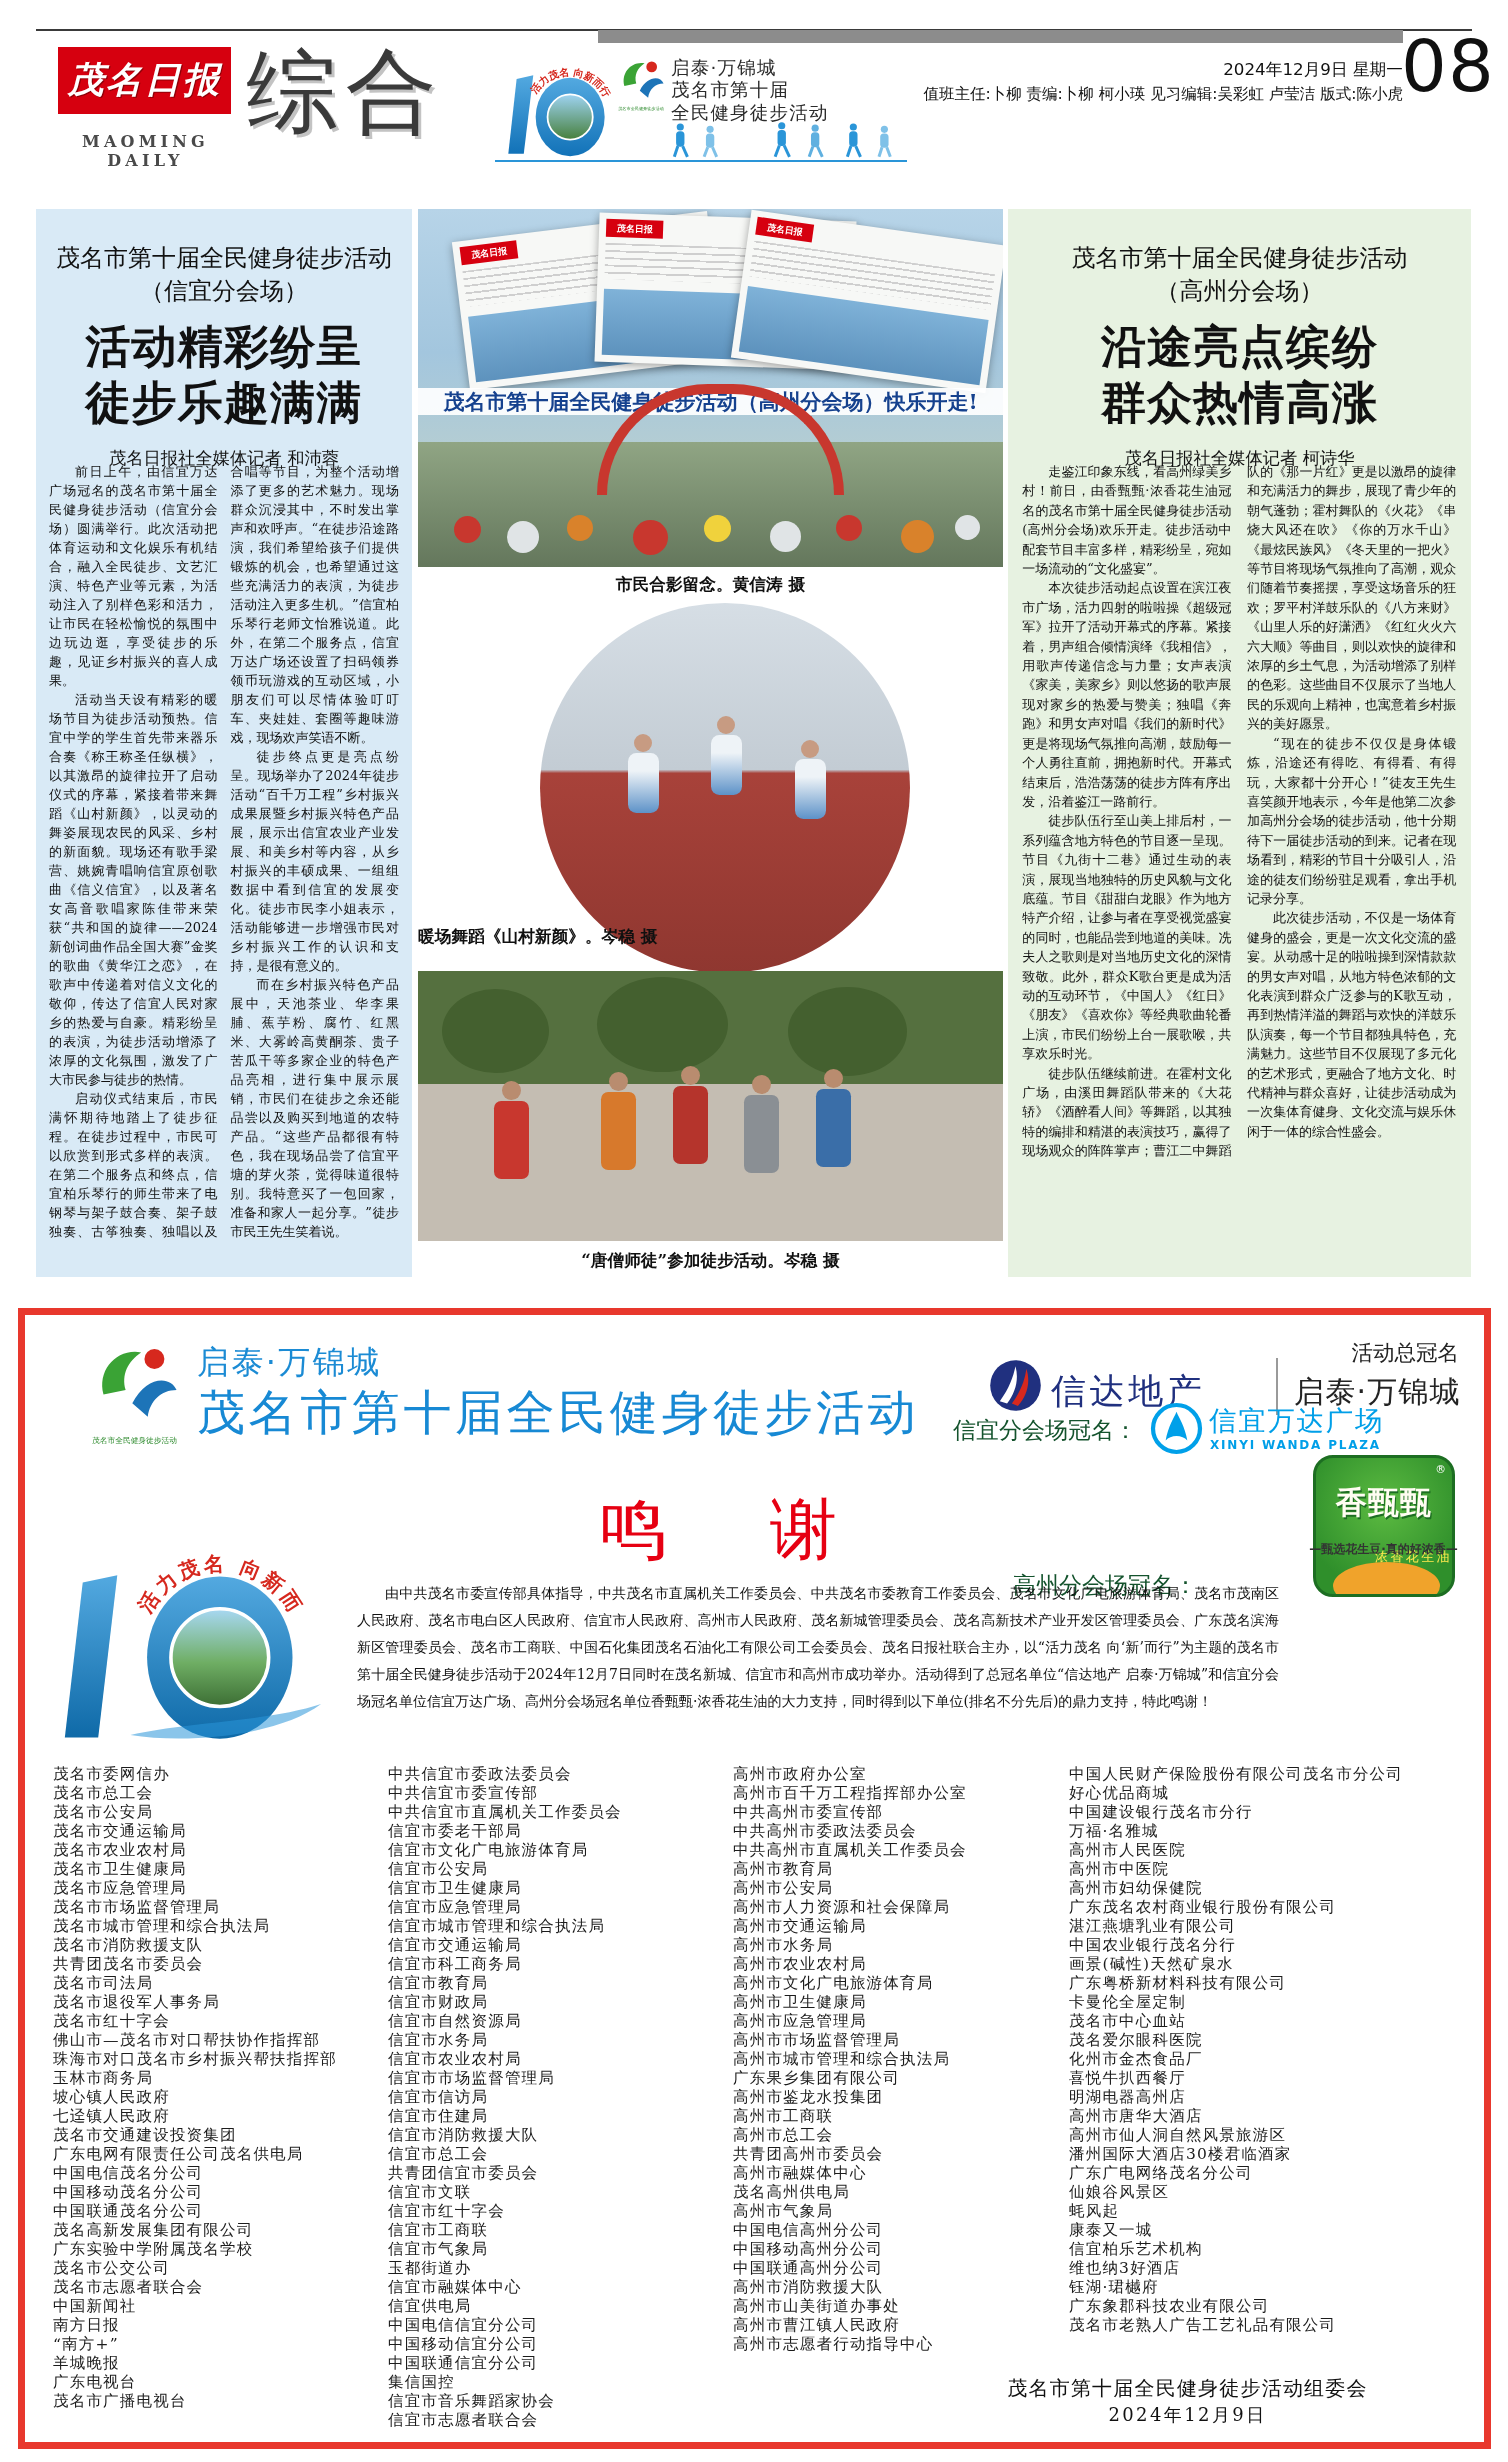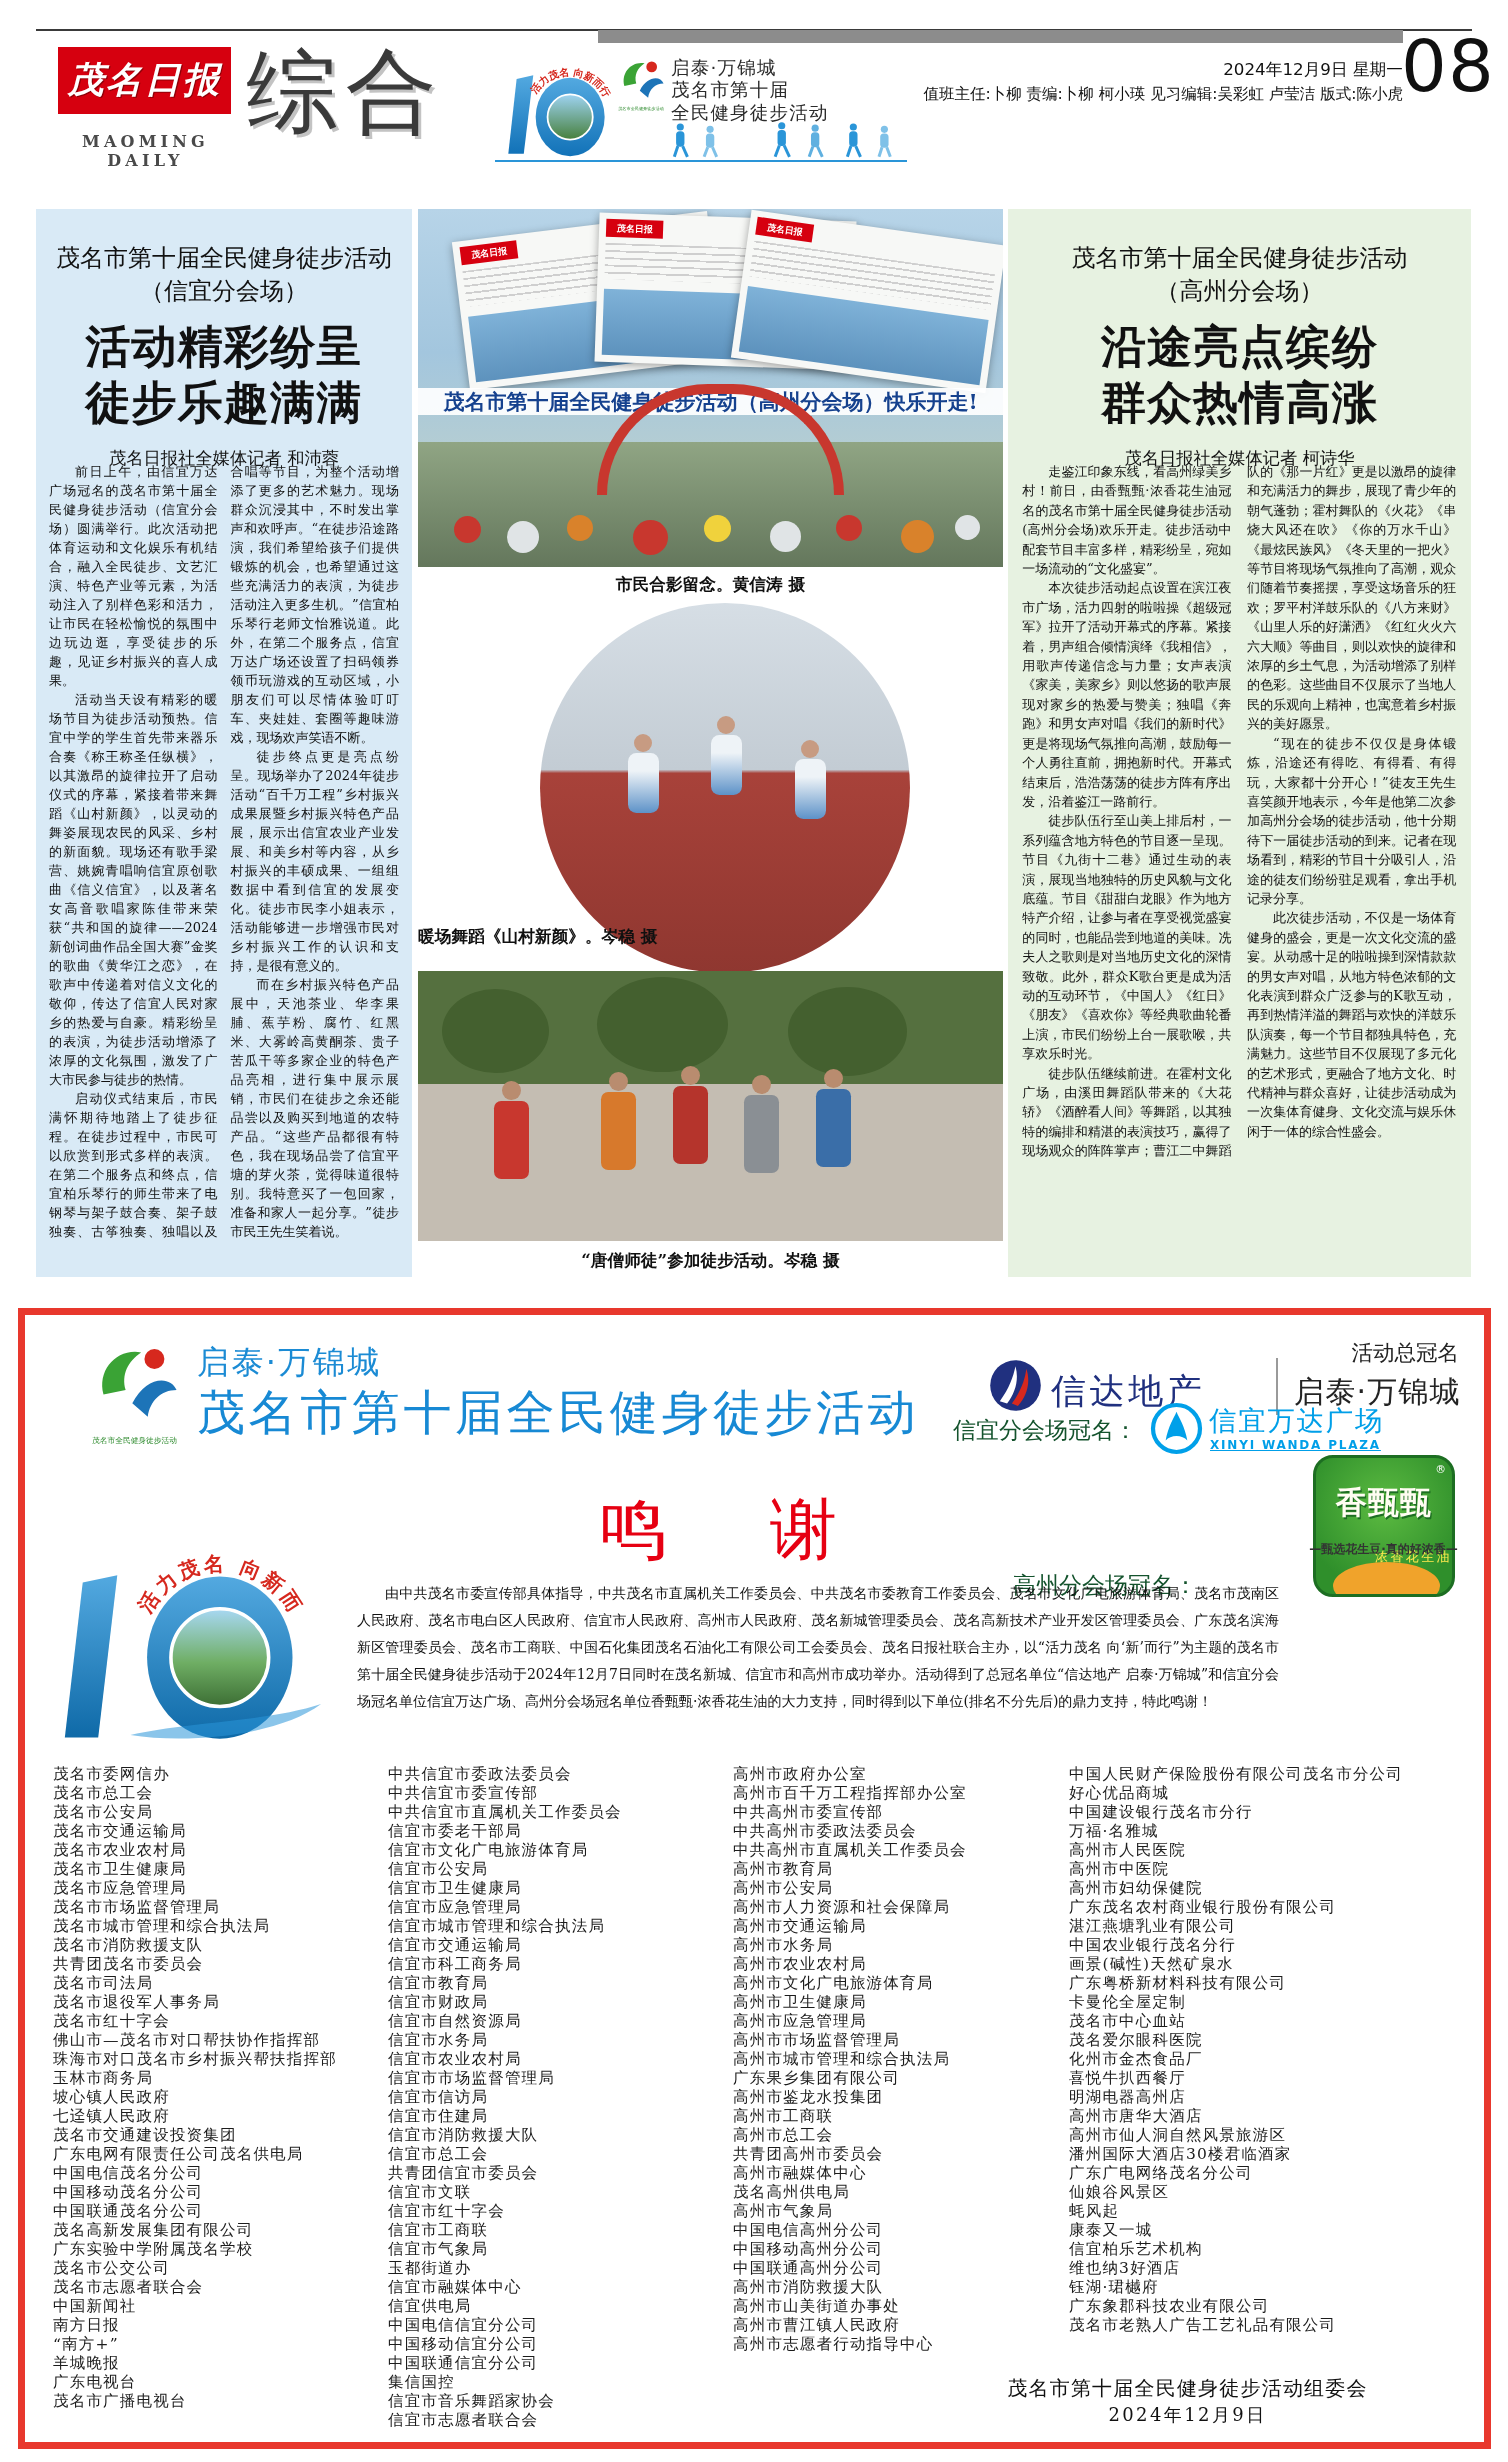--- a/index.html
+++ b/index.html
@@ -75,21 +75,21 @@
   .bottom-box{left:18px;top:1308px;width:1473px;height:1141px;border:7.2px solid #e8382d;background:#fff;
       box-sizing:border-box;}
   .evt1{left:197px;top:1341px;font-size:32px;color:#1b8bd4;letter-spacing:2.4px;}
   .evt2{left:197px;top:1381px;font-size:48px;color:#1789d4;letter-spacing:3.6px;}
   .total-label{left:1220px;top:1338px;width:239px;font-size:21.5px;color:#222;}
   .xinda-name{left:1051px;top:1368px;font-size:35px;color:#20307f;letter-spacing:3.6px;}
   .vdiv{left:1276px;top:1358px;width:1.8px;height:57px;background:#9a9a9a;}
   .qitai{left:1294px;top:1372px;font-size:30px;color:#232323;letter-spacing:1.2px;}
   .sub-label{font-size:23px;color:#14532d;}
   .wanda-cn{font-size:27.4px;color:#009fe8;letter-spacing:1.8px;}
-  .wanda-en{font-size:12px;color:#009fe8;letter-spacing:1.8px;font-weight:bold;text-decoration:underline;}
+  .wanda-en{font-size:12px;color:#009fe8;letter-spacing:1.8px;font-weight:bold;}
   .xzz-badge{left:1313px;top:1455px;width:142px;height:142px;border-radius:20px;
       background:radial-gradient(circle at 50% 35%,#5cbb41,#2f8f2b 75%);border:3px solid #1d6e22;
       box-sizing:border-box;overflow:hidden;}
   .xzz-name{margin-top:24px;text-align:center;font-size:31px;color:#fffdf2;font-weight:bold;
       text-shadow:1.2px 1.8px 0 #1d6e22;letter-spacing:1.2px;}
   .xzz-sub{text-align:right;font-size:13px;color:#ffe94e;margin-top:24px;letter-spacing:2.4px;}
   .xzz-splash{position:absolute;left:16.7px;bottom:-15.5px;width:107px;height:48px;border-radius:50%;
       background:#f0a32b;}
   .xzz-reg{position:absolute;right:6px;top:4.8px;font-size:10.7px;color:#fff;}
   .xzz-tagline{left:1282px;top:1541px;width:203px;font-size:12px;color:#333;font-weight:bold;}

